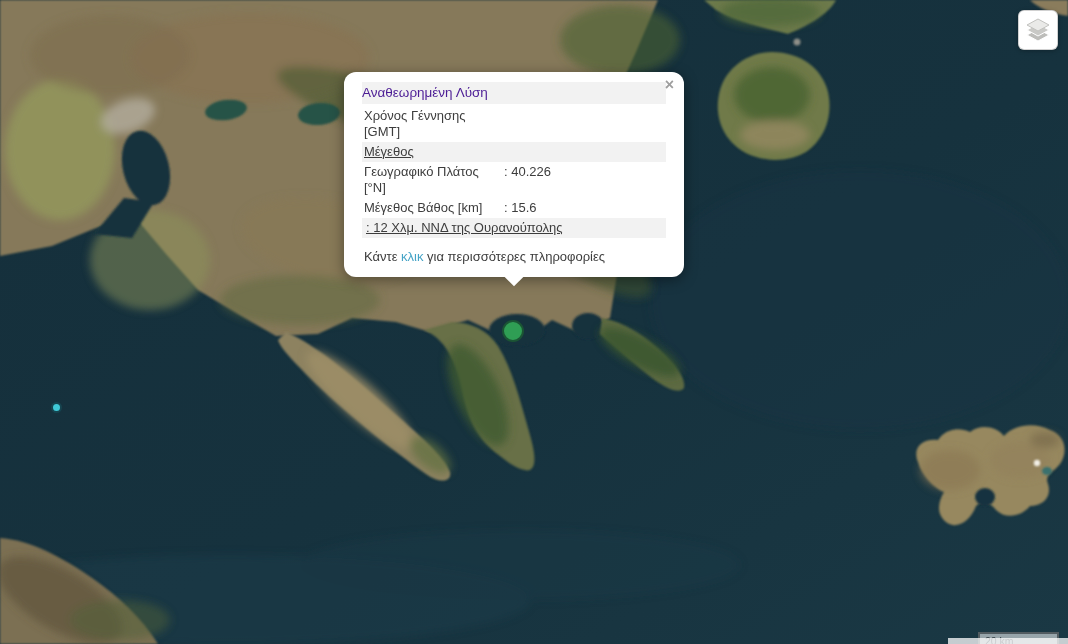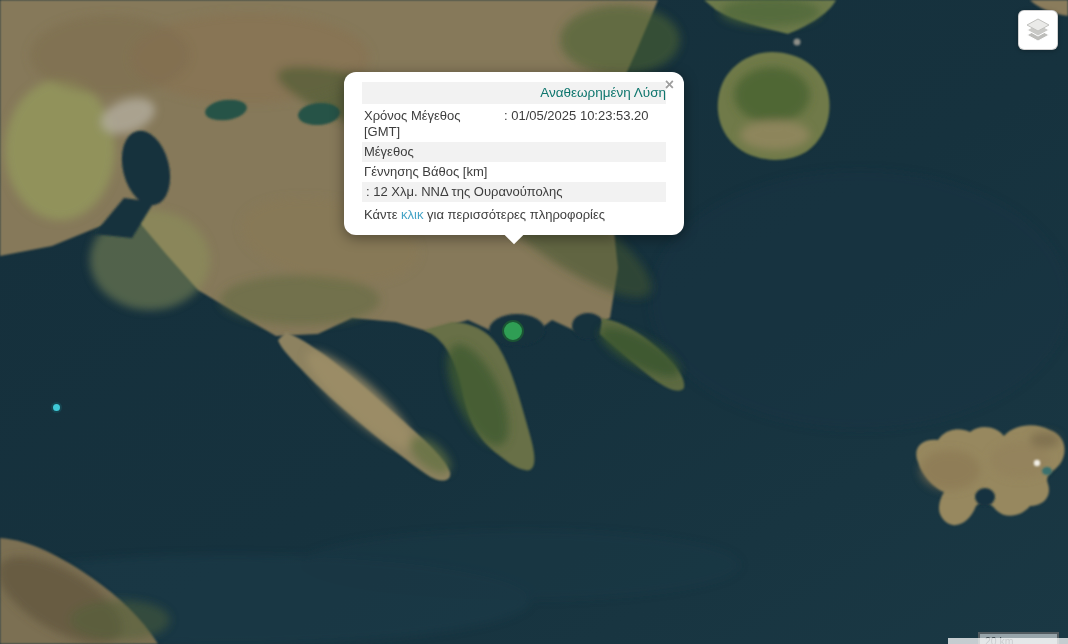--- a/index.html
+++ b/index.html
@@ -22,28 +22,28 @@
   }
 
   
   .popup{
     position:absolute;left:344px;top:72px;width:340px;z-index:600;
     background:#fff;border-radius:12px;box-shadow:0 3px 14px rgba(0,0,0,.4);
     color:#3d3d3d;font-size:13px;line-height:16px;
   }
   .popup-content{padding:10px 18px 12px 18px;}
   .popup-title{
-    background:#f2f2f2;text-align:right;color:#0f766e;
+    background:#f2f2f2;text-align:left;color:#4c1d95;
     font-size:13.5px;padding:3px 0;margin-bottom:2px;
   }
   .prow{display:flex;}
-  .prow.alt{background:#f2f2f2;}
+  .prow.alt{background:#f2f2f2;text-decoration:underline;}
   .prow .lbl{width:138px;padding:2px 4px 2px 2px;}
   .prow .val{flex:1;padding:2px 0 2px 4px;}
-  .popup-footer{margin-top:5px;padding-left:2px;}
+  .popup-footer{margin-top:11px;padding-left:2px;}
   .popup-footer a{color:#44a3c6;text-decoration:none;cursor:pointer;}
   .popup-close{
     position:absolute;top:5px;right:10px;color:#9e9e9e;
     font:bold 16px/16px "Liberation Sans",sans-serif;cursor:pointer;
   }
   .popup-tipwrap{
     position:absolute;left:50%;bottom:-12px;margin-left:-14px;
     width:28px;height:13px;overflow:hidden;pointer-events:none;
   }
   .popup-tip{
@@ -169,30 +169,34 @@
 
   <div class="marker marker-secondary"></div>
   <div class="marker marker-selected"></div>
 
   <div class="popup">
     <span class="popup-close">×</span>
     <div class="popup-content">
       <div class="popup-title">Αναθεωρημένη Λύση</div>
 
       <div class="prow">
-        <div class="lbl">Χρόνος Μέγεθος [GMT]</div>
-        <div class="val">: 01/05/2025 10:23:53.20</div>
+        <div class="lbl">Χρόνος Γέννησης [GMT]</div>
       </div>
       <div class="prow alt">
         <div class="lbl">Μέγεθος</div>
       </div>
+      <div class="prow">
+        <div class="lbl">Γεωγραφικό Πλάτος [°N]</div>
+        <div class="val">: 40.226</div>
+      </div>
       <div class="prow alt">
       </div>
       <div class="prow">
-        <div class="lbl">Γέννησης Βάθος [km]</div>
+        <div class="lbl">Μέγεθος Βάθος [km]</div>
+        <div class="val">: 15.6</div>
       </div>
       <div class="prow alt">
         <div class="val">: 12 Χλμ. ΝΝΔ της Ουρανούπολης</div>
       </div>
 
       <div class="popup-footer">
         <span>Κάντε </span><a>κλικ</a><span> για περισσότερες πληροφορίες</span>
       </div>
     </div>
     <div class="popup-tipwrap">

